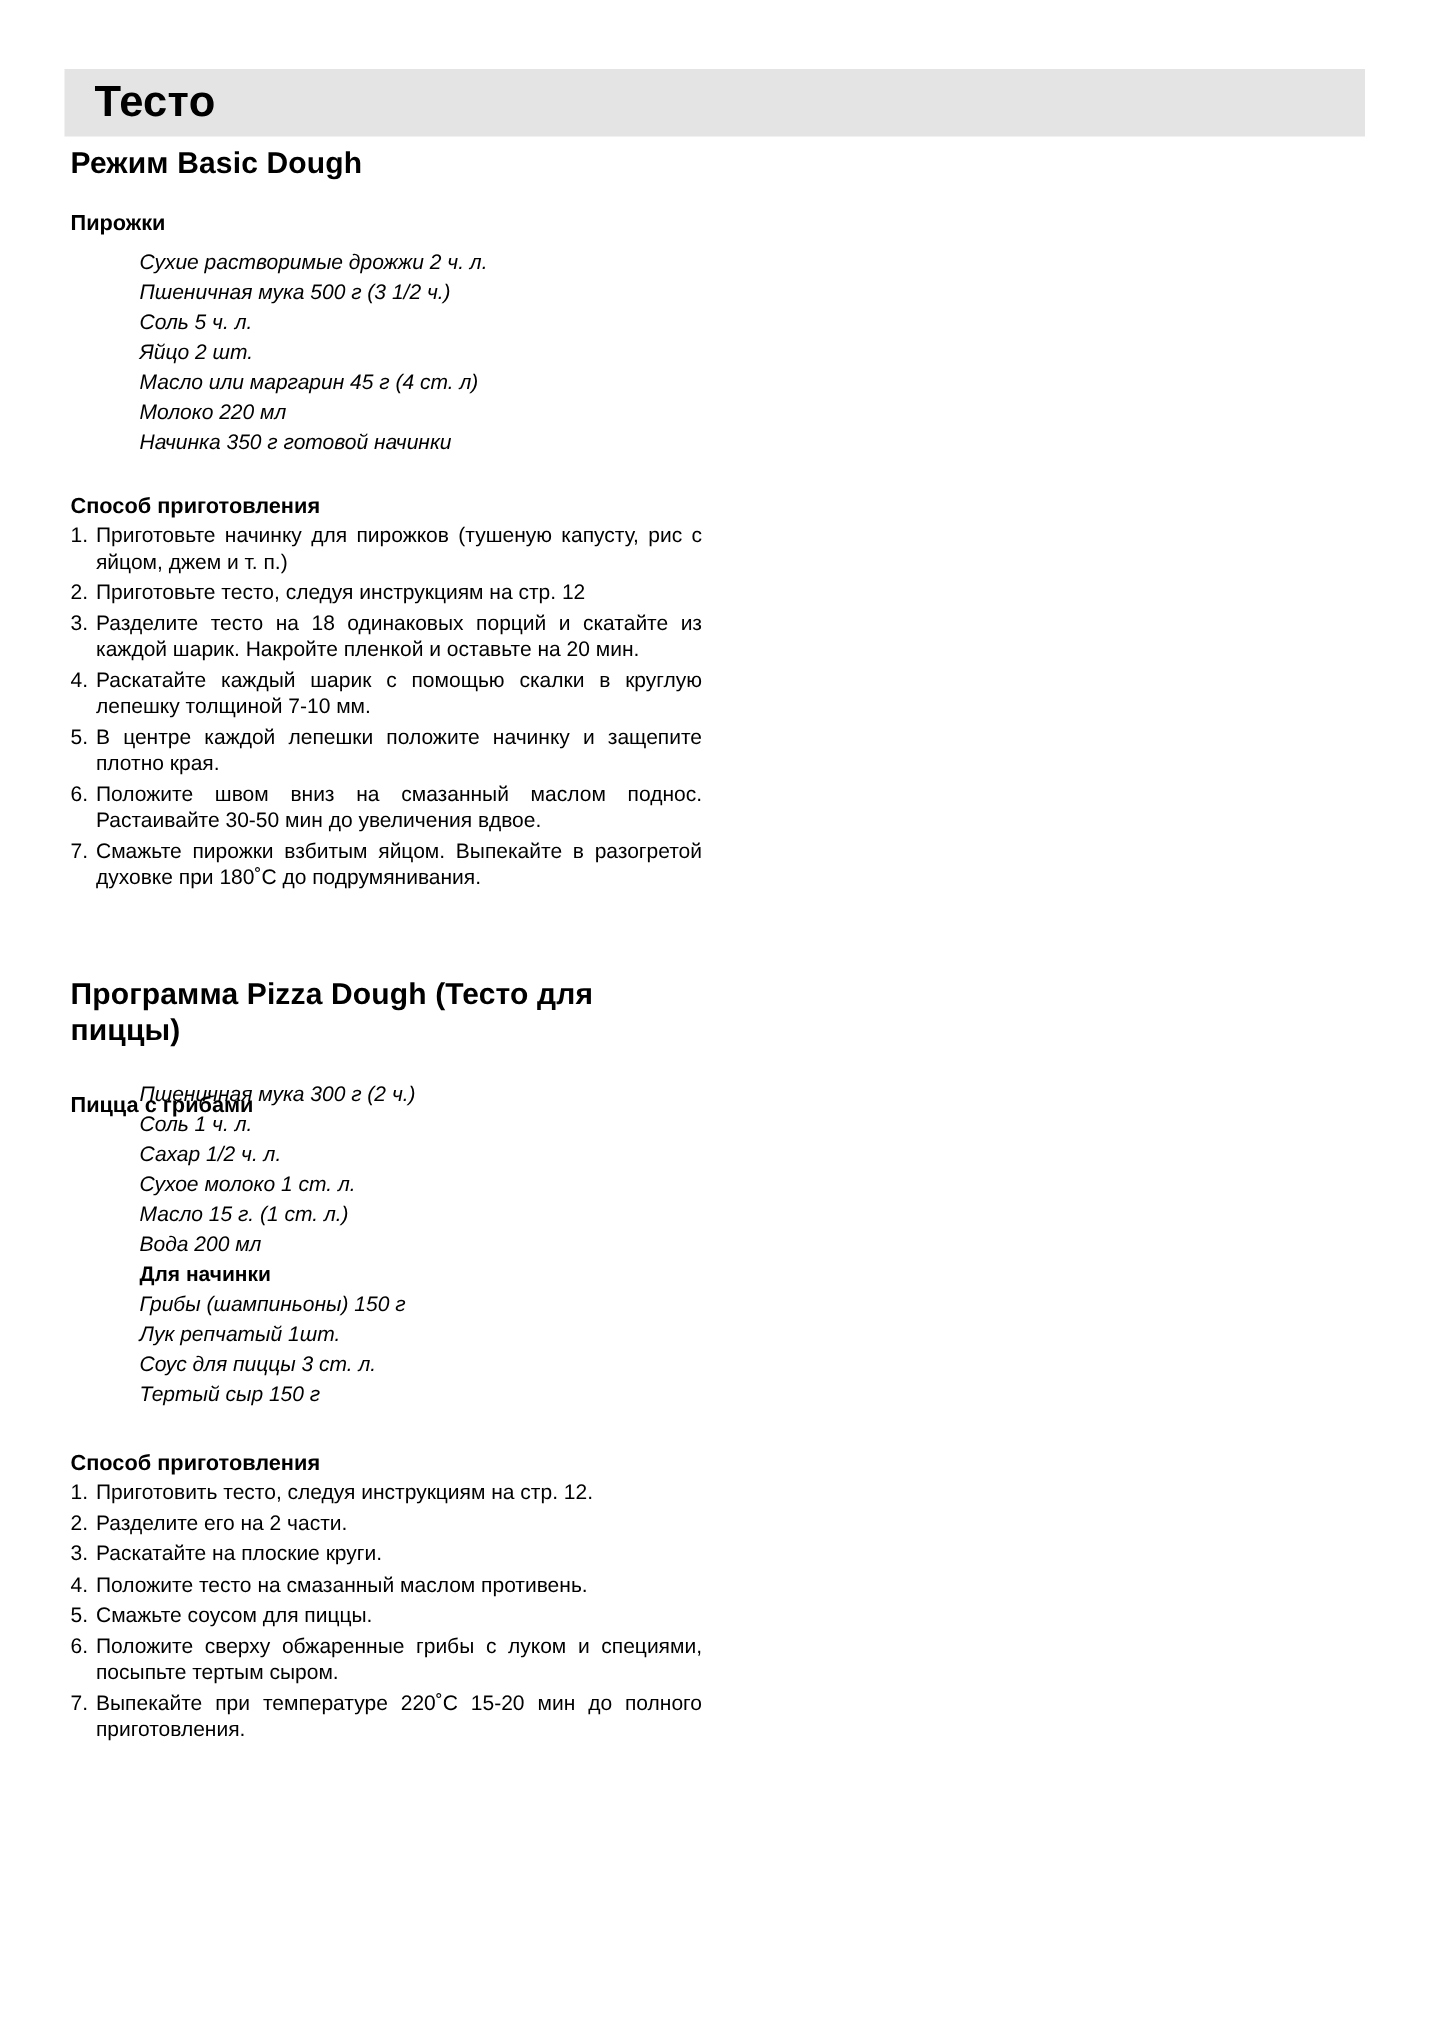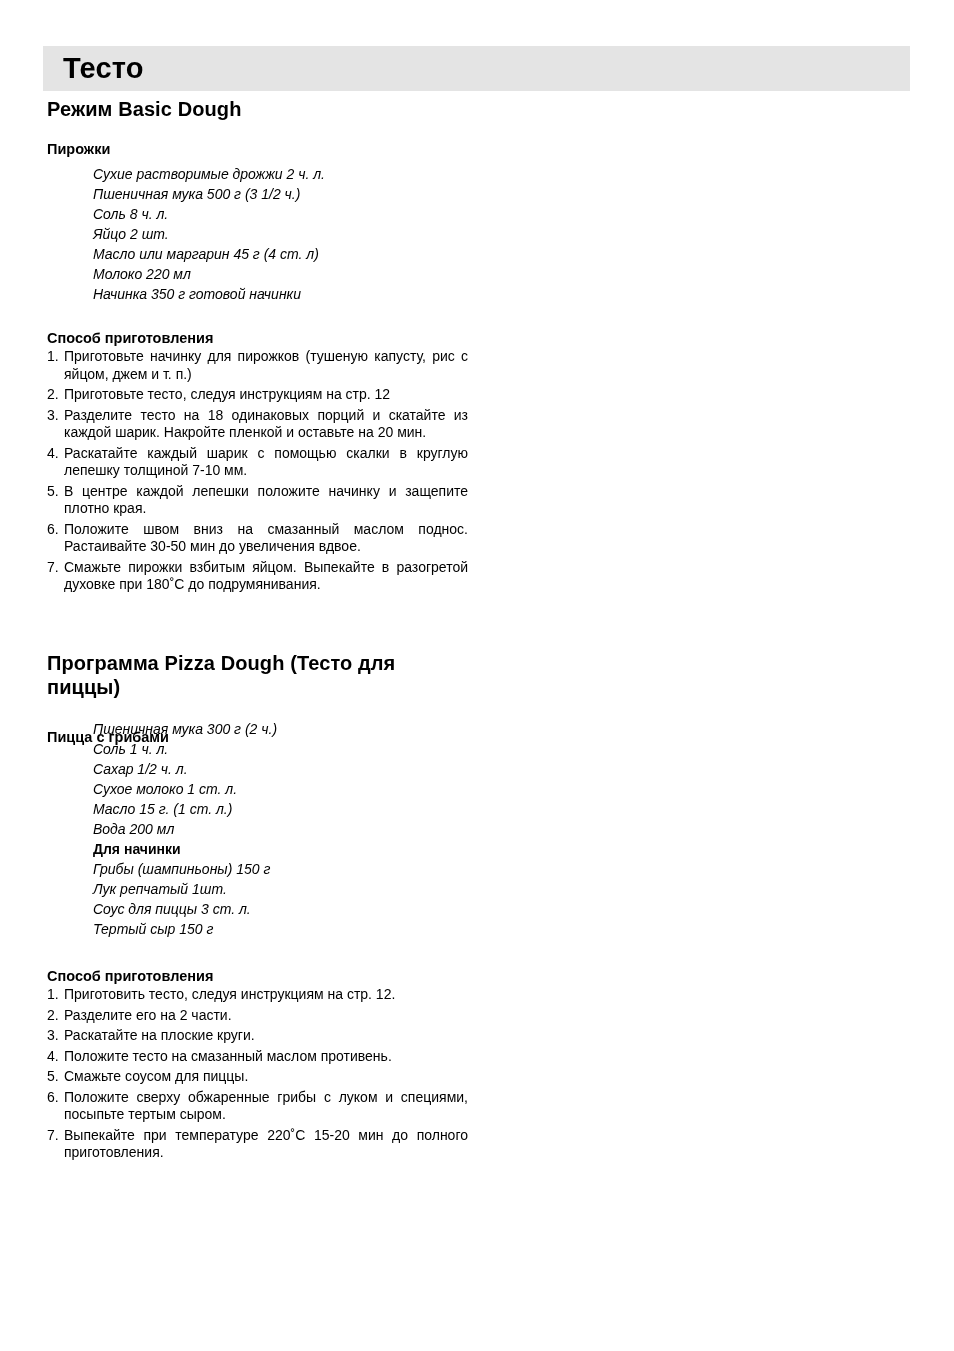--- a/index.html
+++ b/index.html
@@ -91,21 +91,21 @@
   <div class="title-bar" style="background: rgb(228, 228, 228);">
     <span class="title-text">Тесто</span>
   </div>
 
   <h2 class="col section-heading h1-basic">Режим Basic Dough</h2>
   <div class="col recipe-title t1-recipe">Пирожки</div>
 
   <ul class="col ingredients l1-ingr">
     <li>Сухие растворимые дрожжи 2 ч. л.</li>
     <li>Пшеничная мука 500 г (3 1/2 ч.)</li>
-    <li>Соль 8 ч. л.</li>
+    <li>Соль 5 ч. л.</li>
     <li>Яйцо 2 шт.</li>
     <li>Масло или маргарин 45 г (4 ст. л)</li>
     <li>Молоко 220 мл</li>
     <li>Начинка 350 г готовой начинки</li>
   </ul>
 
   <div class="col method-heading h1-method">Способ приготовления</div>
 
   <ol class="col steps l1-steps">
     <li><span class="num">1.</span><span>Приготовьте начинку для пирожков (тушеную капусту, рис с яйцом, джем и т. п.)</span></li>

